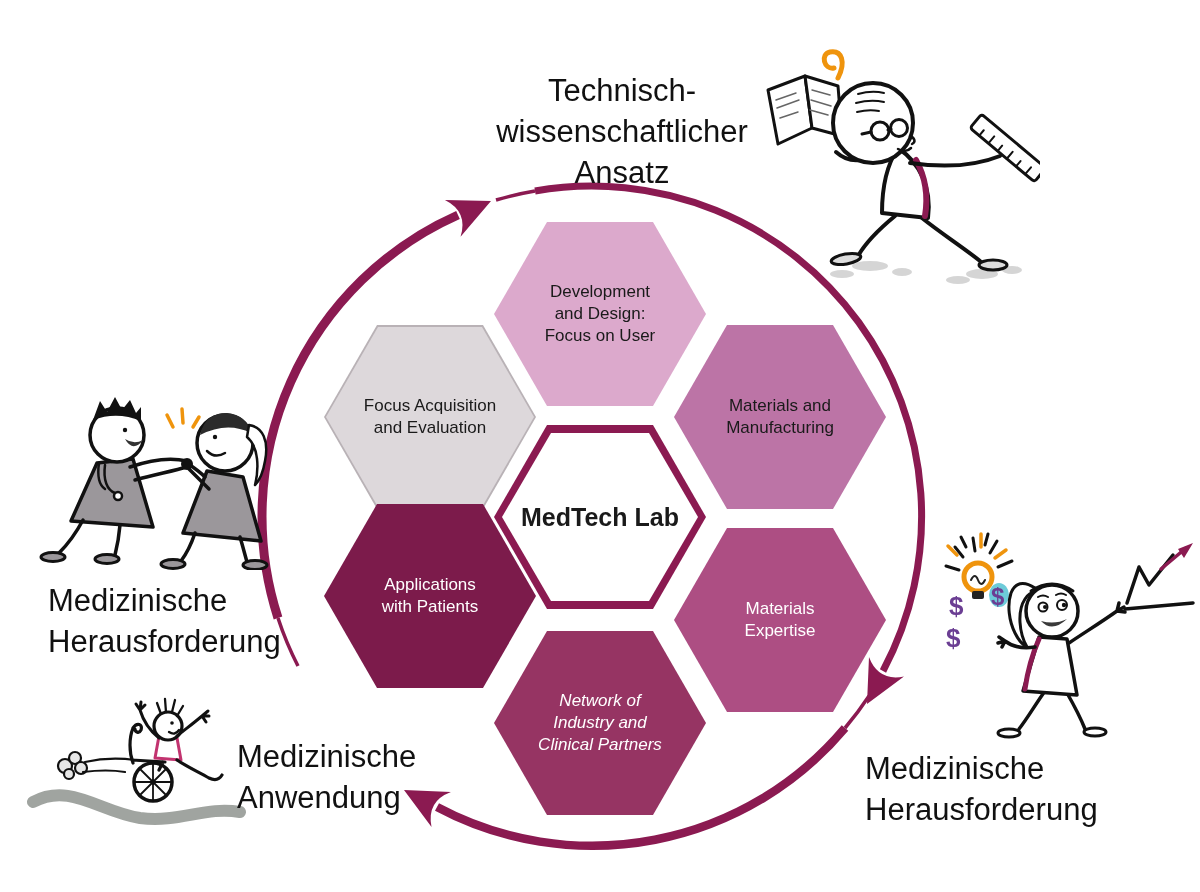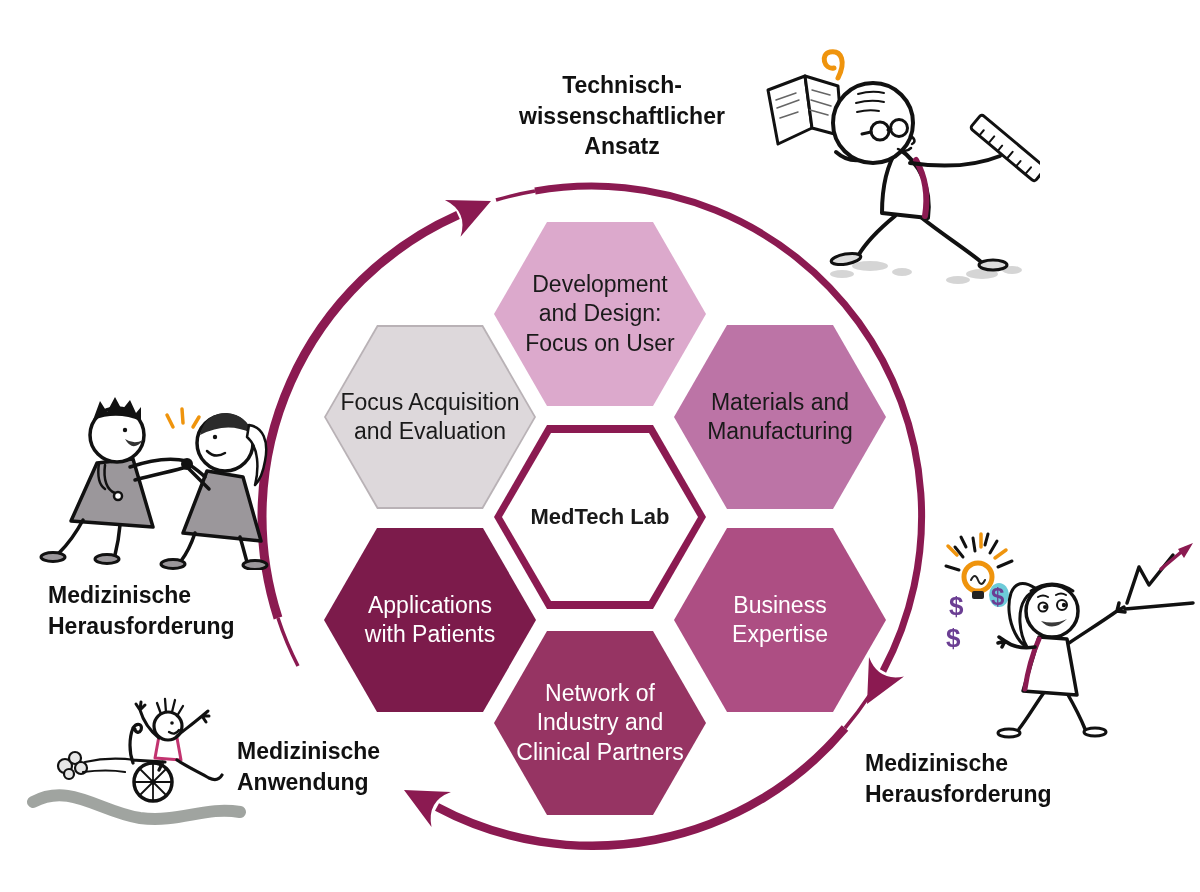--- a/index.html
+++ b/index.html
@@ -9,43 +9,43 @@
   }
   svg{display:block;}
   .layer{position:absolute;left:0;top:0;}
   
   .hex{
     position:absolute;width:212px;height:184px;z-index:2;
     clip-path:polygon(0% 50%,25% 0%,75% 0%,100% 50%,75% 100%,25% 100%);
     display:flex;align-items:center;justify-content:center;text-align:center;
   }
   .hex-label{
-    position:relative;z-index:1;font-size:23px;font-weight:500;line-height:1.28;
+    position:relative;z-index:1;font-size:17px;font-weight:500;line-height:1.28;
     white-space:pre-line;color:var(--text-dark);padding:0 14px;
   }
   .hex-light .hex-label{color:var(--text-light);}
   .hex-development{background:var(--hex-development);}
   .hex-materials{background:var(--hex-materials);text-align:center;}
   .hex-applications{background:var(--hex-applications);}
   .hex-business{background:var(--hex-business);}
-  .hex-network{background:var(--hex-network);}
+  .hex-network{background:var(--hex-network);font-style:italic;}
   .hex-data{background:var(--hex-data-border);}
   .hex-data::before{
     content:"";position:absolute;inset:2px;background:var(--hex-data);
     clip-path:polygon(0% 50%,25% 0%,75% 0%,100% 50%,75% 100%,25% 100%);
   }
   .hex-medtech{background:var(--accent);}
   .hex-medtech::before{
     content:"";position:absolute;inset:8px;background:var(--hex-medtech-fill);
     clip-path:polygon(0% 50%,25% 0%,75% 0%,100% 50%,75% 100%,25% 100%);
   }
-  .hex-medtech .hex-label{font-size:22px;font-weight:bold;}
+  .hex-medtech .hex-label{font-size:25px;font-weight:bold;}
   
   .outer-label{
-    position:absolute;z-index:4;font-size:23px;font-weight:bold;line-height:1.33;
+    position:absolute;z-index:4;font-size:31px;font-weight:normal;line-height:1.33;
     white-space:pre-line;color:#111;
   }
   .outer-label.centered{text-align:center;}
   
   .figure{position:absolute;z-index:3;}
   .arrow-layer{z-index:1;}
 </style>
 </head>
 <body>
 
@@ -78,26 +78,26 @@
 and Design:
 Focus on User</div>
   </div>
   <div class="hex hex-materials" style="left:674px;top:325px">
     <div class="hex-label">Materials and
 Manufacturing</div>
   </div>
   <div class="hex hex-medtech" style="left:494px;top:425px">
     <div class="hex-label">MedTech Lab</div>
   </div>
-  <div class="hex hex-applications hex-light" style="left:324px;top:528px">
+  <div class="hex hex-applications hex-light" style="left:324px;top:504px">
     <div class="hex-label">Applications
 with Patients</div>
   </div>
   <div class="hex hex-business hex-light" style="left:674px;top:528px">
-    <div class="hex-label">Business
+    <div class="hex-label">Materials
 Expertise</div>
   </div>
   <div class="hex hex-network hex-light" style="left:494px;top:631px">
     <div class="hex-label">Network of
 Industry and
 Clinical Partners</div>
   </div>
 
   <div class="outer-label centered" style="left:472px;top:70px;width:300px">Technisch-
 wissenschaftlicher

